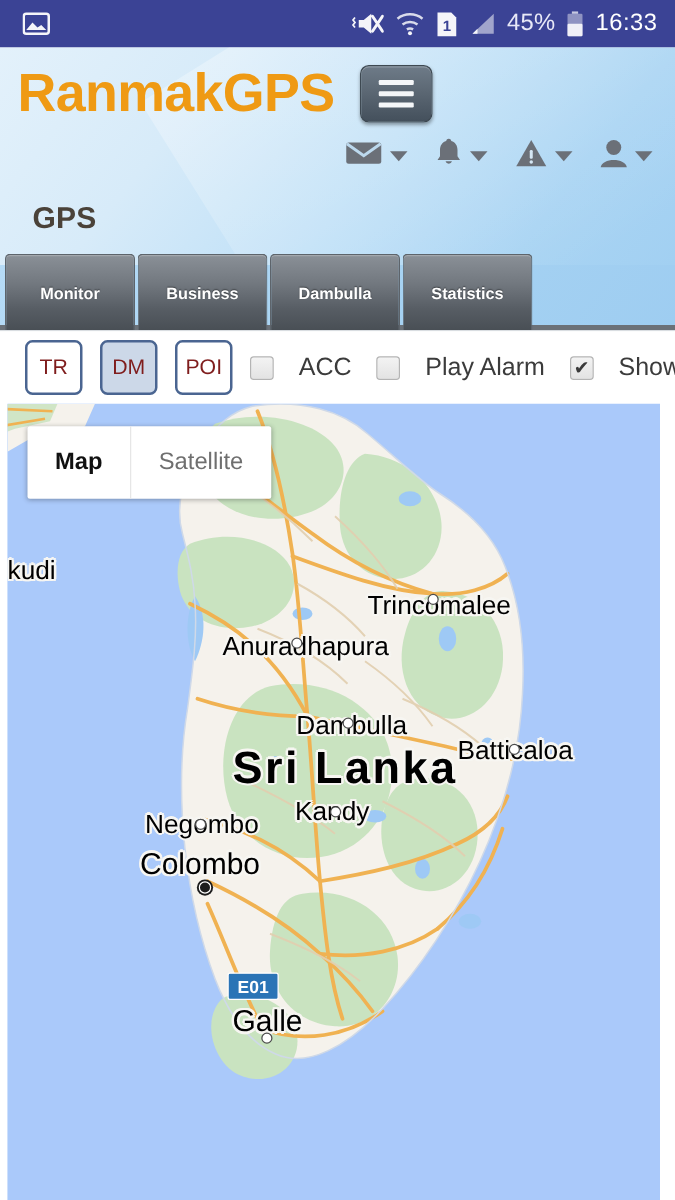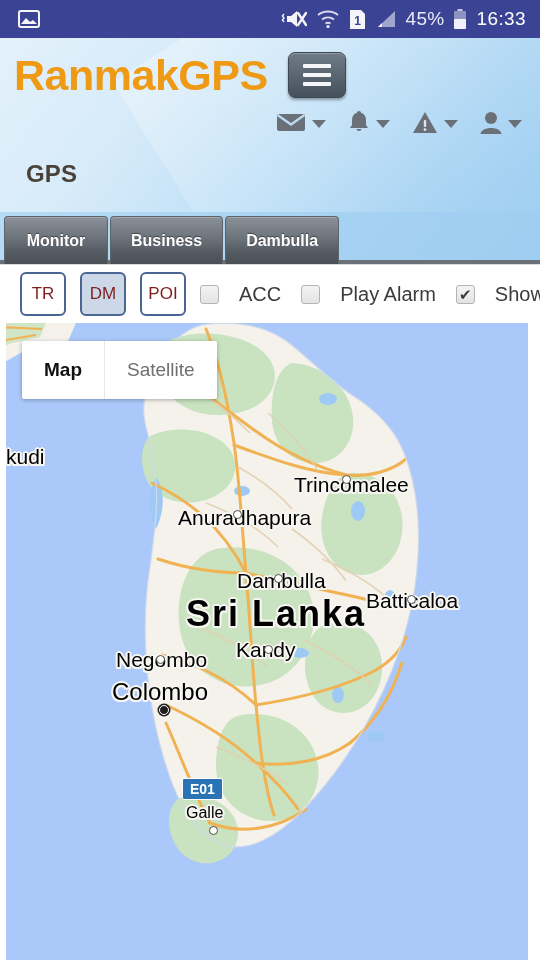--- a/index.html
+++ b/index.html
@@ -70,23 +70,23 @@
   .tabstrip {
     position: relative; height: 52px; width: 100%;
     background: linear-gradient(128deg,#b6dbf6 0%, #a6d2f2 60%, #9ecdf1 100%);
     display: flex; align-items: flex-end; padding-left: 4px;
   }
   .tabstrip:before{
     content:""; position:absolute; left:0; right:0; bottom:0; height:4px; background:#6b7178;
   }
   .tab {
     position: relative; z-index: 2;
-    height: 48px; min-width: 104px; padding: 0 20px; margin-right: 2px;
+    height: 61px; min-width: 104px; padding: 0 20px; margin-right: 2px;
     display: flex; align-items: center; justify-content: center;
-    color: #ffffff; font-size: 16px; font-weight: bold;
+    color: #ffffff; font-size: 13px; font-weight: bold;
     background: linear-gradient(180deg, #8a9097 0%, #72787f 38%, #575d64 72%, #494f55 100%);
     border-radius: 4px 4px 0 0;
     border: 1px solid #5d646b; border-bottom: none;
     text-shadow: 0 -1px 1px rgba(0,0,0,.45);
     box-shadow: inset 0 1px 0 rgba(255,255,255,.22);
     cursor: pointer;
   }
 
   
   .panel {
@@ -256,20 +256,21 @@
       </div>
     </div>
 
     <div class="pagetitle">GPS</div>
   </div>
 
   <div class="tabstrip">
     <div class="tab">Monitor</div>
     <div class="tab">Business</div>
     <div class="tab">Dambulla</div>
+    <div class="tab">Statistics</div>
   </div>
 
   <div class="panel">
 
     <div class="toolbar">
       <div class="tbtn">TR</div>
       <div class="tbtn active">DM</div>
       <div class="tbtn">POI</div>
 
       <div class="chk">
@@ -389,21 +390,21 @@
 
         <div class="maplabel" style="left:0px;top:122px;font-size:21px;">kudi</div>
         <div class="maplabel" style="left:288px;top:150px;font-size:21px;">Trincomalee</div>
         <div class="maplabel" style="left:172px;top:183px;font-size:21px;">Anuradhapura</div>
         <div class="maplabel" style="left:231px;top:246px;font-size:21px;">Dambulla</div>
         <div class="maplabel" style="left:360px;top:266px;font-size:21px;">Batticaloa</div>
         <div class="maplabel" style="left:180px;top:270px;font-size:36px;font-weight:bold;letter-spacing:2px;">Sri Lanka</div>
         <div class="maplabel" style="left:230px;top:315px;font-size:21px;">Kandy</div>
         <div class="maplabel" style="left:110px;top:325px;font-size:21px;">Negombo</div>
         <div class="maplabel" style="left:106px;top:355px;font-size:24px;">Colombo</div>
-        <div class="maplabel" style="left:180px;top:481px;font-size:16px;">Galle</div>
+        <div class="maplabel" style="left:180px;top:481px;font-size:24px;">Galle</div>
 
         <div class="dot" style="left:336px;top:152px;"></div>
         <div class="dot" style="left:227px;top:187px;"></div>
         <div class="dot" style="left:268px;top:251px;"></div>
         <div class="dot" style="left:401px;top:272px;"></div>
         <div class="dot" style="left:258px;top:322px;"></div>
         <div class="dot" style="left:150px;top:332px;"></div>
         <div class="dot filled" style="left:153px;top:382px;"></div>
         <div class="dot" style="left:203px;top:503px;"></div>
 

